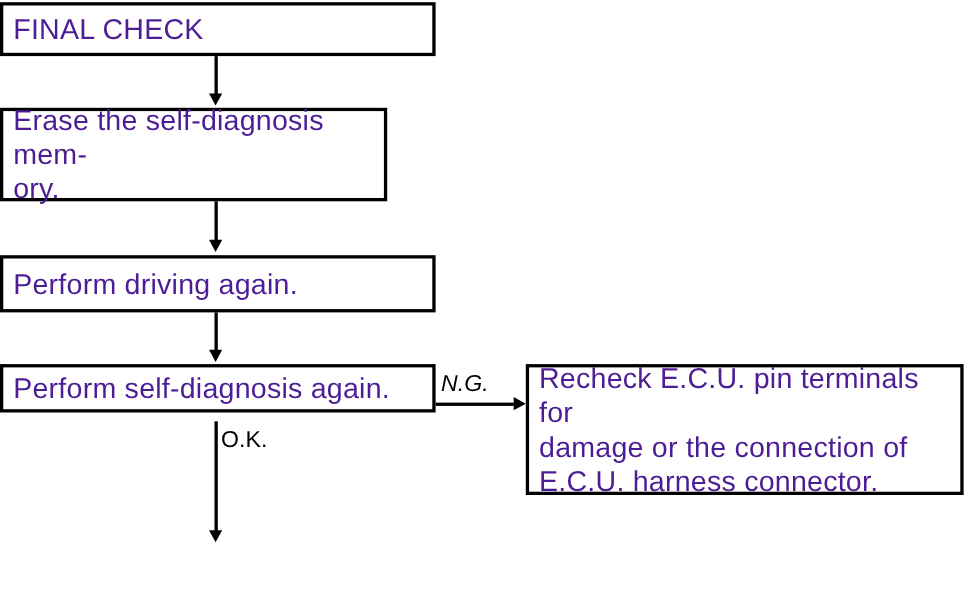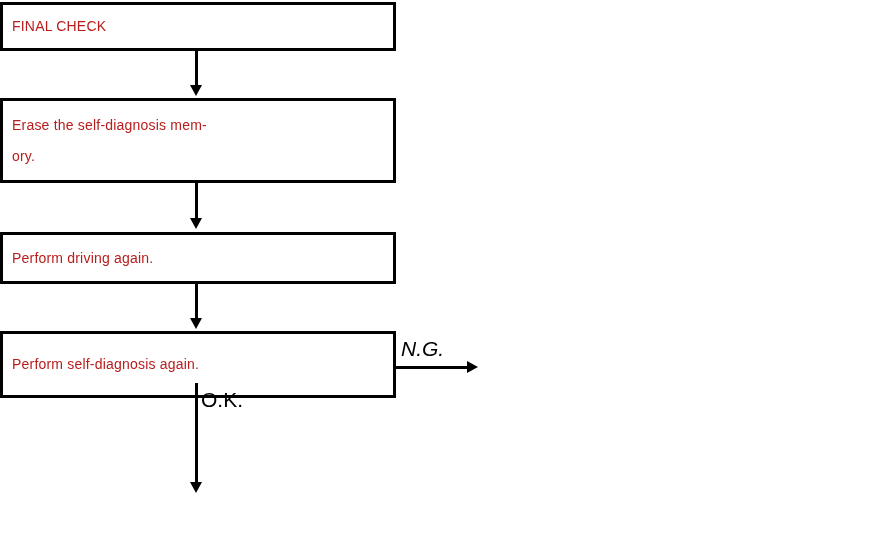--- a/index.html
+++ b/index.html
@@ -19,25 +19,25 @@
   .node {
     position: absolute;
     box-sizing: border-box;
     border: 3px solid #000000;
     background: #ffffff;
     display: flex;
     flex-direction: column;
     justify-content: center;
   }
   .node-text {
-    font-size: 14px;
+    font-size: 26px;
     line-height: 31px;
     letter-spacing: 0.2px;
     white-space: pre-wrap;
-    color: #b91c1c;
+    color: #4c1d95;
   }
   .pad-left .node-text { padding-left: 9px; }
   .center-text { align-items: center; }
   .center-text .node-text { padding-left: 0; text-align: center; }
 
   
   .vline {
     position: absolute;
     width: 3px;
     background: #000000;
@@ -76,42 +76,47 @@
 
 <div id="canvas">
 
   <div class="node pad-left" style="left:0px; top:2px; width:396px; height:49px;">
     <div class="node-text">FINAL CHECK</div>
   </div>
 
   <div class="vline" style="left:195px; top:51px; height:36px;"></div>
   <div class="arrow-down" style="left:190px; top:85px;"></div>
 
-  <div class="node pad-left" style="left:0px; top:98px; width:396px; height:85px;">
+  <div class="node pad-left" style="left:0px; top:98px; width:352px; height:85px;">
     <div class="node-text">Erase the self-diagnosis mem-
 ory.</div>
   </div>
 
   <div class="vline" style="left:195px; top:183px; height:37px;"></div>
   <div class="arrow-down" style="left:190px; top:218px;"></div>
 
   <div class="node pad-left" style="left:0px; top:232px; width:396px; height:52px;">
     <div class="node-text">Perform driving again.</div>
   </div>
 
   <div class="vline" style="left:195px; top:284px; height:36px;"></div>
   <div class="arrow-down" style="left:190px; top:318px;"></div>
 
-  <div class="node pad-left" style="left:0px; top:331px; width:396px; height:67px;">
+  <div class="node pad-left" style="left:0px; top:331px; width:396px; height:44px;">
     <div class="node-text">Perform self-diagnosis again.</div>
   </div>
 
   <div class="hline" style="left:396px; top:366px; width:78px;"></div>
   <div class="arrow-right" style="left:467px; top:361px;"></div>
   <div class="edge-label" style="left:401px; top:337px;font-style:italic;">N.G.</div>
 
+  <div class="node pad-left" style="left:478px; top:331px; width:398px; height:119px;">
+    <div class="node-text">Recheck E.C.U. pin terminals for
+damage or the connection of
+E.C.U. harness connector.</div>
+  </div>
 
   <div class="vline" style="left:195px; top:383px; height:101px;"></div>
   <div class="arrow-down" style="left:190px; top:482px;"></div>
   <div class="edge-label" style="left:201px; top:388px;">O.K.</div>
 
 
 </div>
 
 </body></html>

